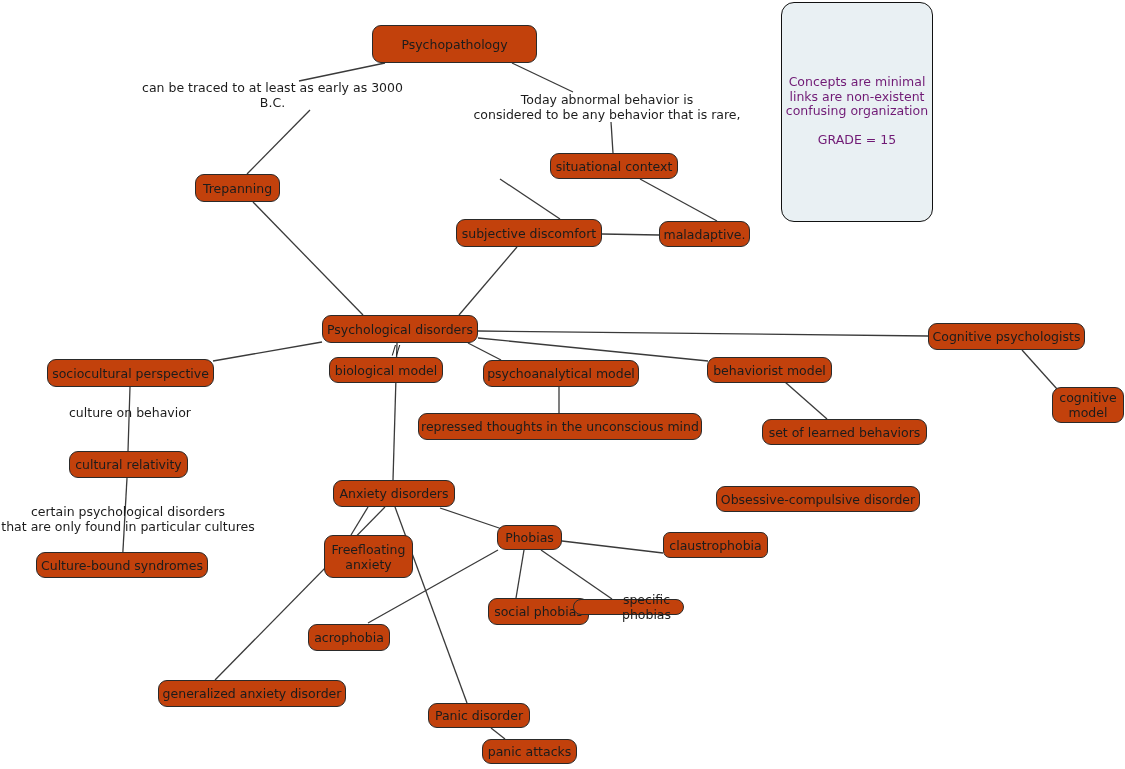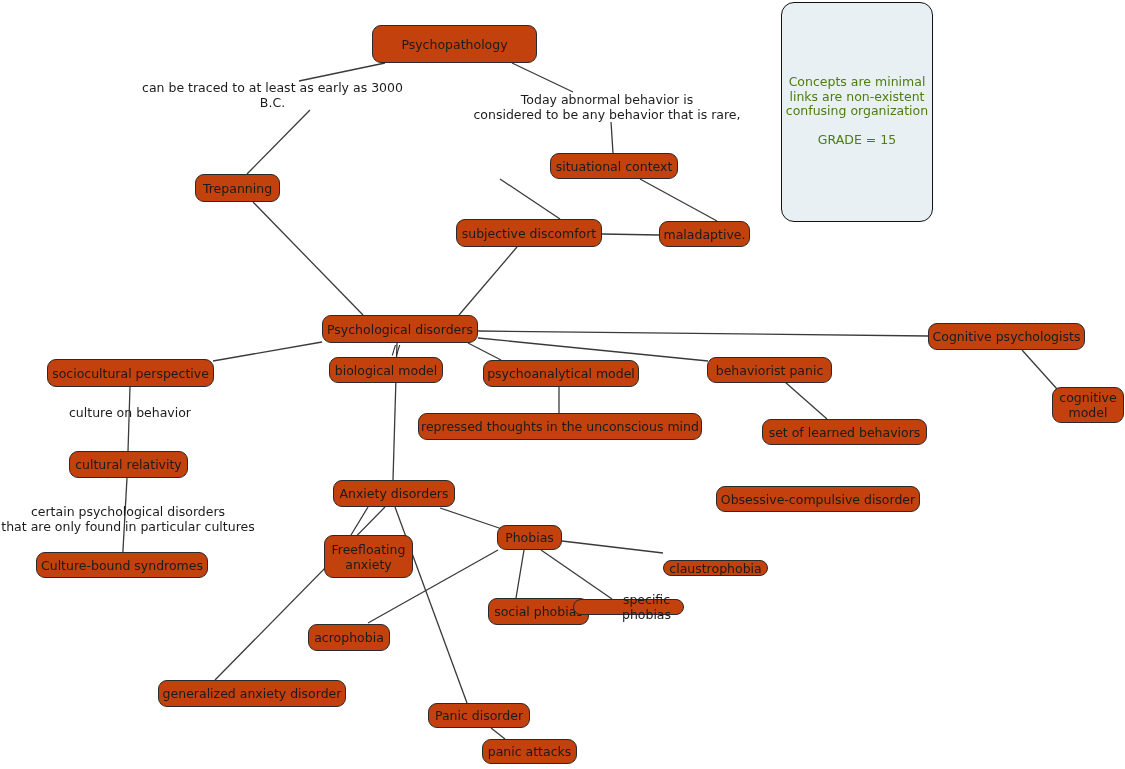--- a/index.html
+++ b/index.html
@@ -17,21 +17,21 @@
   .node{
     position:absolute;z-index:3;display:flex;flex-direction:column;
     align-items:center;justify-content:center;
     background:#c2410c;border:1.4px solid #2a2a2a;border-radius:9px;
     line-height:15px;text-align:center;box-sizing:border-box;
   }
   .node span{display:block;white-space:nowrap;}
   .note{
     position:absolute;z-index:3;left:781px;top:2px;width:152px;height:220px;
     background:#e9f0f3;border:1.6px solid #111111;border-radius:13px;
-    box-sizing:border-box;text-align:center;color:#4d7c0f;
+    box-sizing:border-box;text-align:center;color:#701a75;
     padding-top:72px;line-height:14.6px;font-size:12.5px;
   }
   .note .grade{margin-top:14px;}
 </style>
 </head>
 <body>
 
 <div id="canvas">
 
   <svg id="edges" width="1125" height="769" stroke="#3a3a3a" stroke-width="1.3">
@@ -87,36 +87,36 @@
   <div class="node" style="left:372px;top:25px;width:165px;height:38px;">Psychopathology</div>
   <div class="node" style="left:195px;top:174px;width:85px;height:28px;">Trepanning</div>
   <div class="node" style="left:550px;top:153px;width:128px;height:26px;">situational context</div>
   <div class="node" style="left:456px;top:219px;width:146px;height:28px;">subjective discomfort</div>
   <div class="node" style="left:659px;top:221px;width:91px;height:26px;">maladaptive.</div>
   <div class="node" style="left:322px;top:315px;width:156px;height:28px;">Psychological disorders</div>
   <div class="node" style="left:928px;top:323px;width:157px;height:27px;">Cognitive psychologists</div>
   <div class="node" style="left:47px;top:359px;width:167px;height:28px;">sociocultural perspective</div>
   <div class="node" style="left:329px;top:357px;width:114px;height:26px;">biological model</div>
   <div class="node" style="left:483px;top:360px;width:156px;height:27px;">psychoanalytical model</div>
-  <div class="node" style="left:707px;top:357px;width:125px;height:26px;">behaviorist panic</div>
+  <div class="node" style="left:707px;top:357px;width:125px;height:26px;">behaviorist model</div>
   <div class="node" style="left:1052px;top:387px;width:72px;height:36px;">
     <span>cognitive</span>
     <span>model</span>
   </div>
   <div class="node" style="left:418px;top:413px;width:284px;height:27px;">repressed thoughts in the unconscious mind</div>
   <div class="node" style="left:762px;top:419px;width:165px;height:26px;">set of learned behaviors</div>
   <div class="node" style="left:69px;top:451px;width:119px;height:27px;">cultural relativity</div>
   <div class="node" style="left:333px;top:480px;width:122px;height:27px;">Anxiety disorders</div>
   <div class="node" style="left:716px;top:486px;width:204px;height:26px;">Obsessive-compulsive disorder</div>
   <div class="node" style="left:324px;top:535px;width:89px;height:43px;">
     <span>Freefloating</span>
     <span>anxiety</span>
   </div>
   <div class="node" style="left:497px;top:525px;width:65px;height:25px;">Phobias</div>
-  <div class="node" style="left:663px;top:560px;width:105px;height:16px;">claustrophobia</div>
+  <div class="node" style="left:663px;top:532px;width:105px;height:26px;border-radius:7px;">claustrophobia</div>
   <div class="node" style="left:36px;top:552px;width:172px;height:26px;">Culture-bound syndromes</div>
   <div class="node" style="left:488px;top:598px;width:101px;height:27px;">social phobias</div>
   <div class="node" style="left:573px;top:599px;width:111px;height:16px;padding-left:36px;">specific phobias</div>
   <div class="node" style="left:308px;top:624px;width:82px;height:27px;">acrophobia</div>
   <div class="node" style="left:158px;top:680px;width:188px;height:27px;">generalized anxiety disorder</div>
   <div class="node" style="left:428px;top:703px;width:102px;height:25px;">Panic disorder</div>
   <div class="node" style="left:482px;top:739px;width:95px;height:25px;">panic attacks</div>
 
   <div class="note">
     <div>Concepts are minimal</div>

